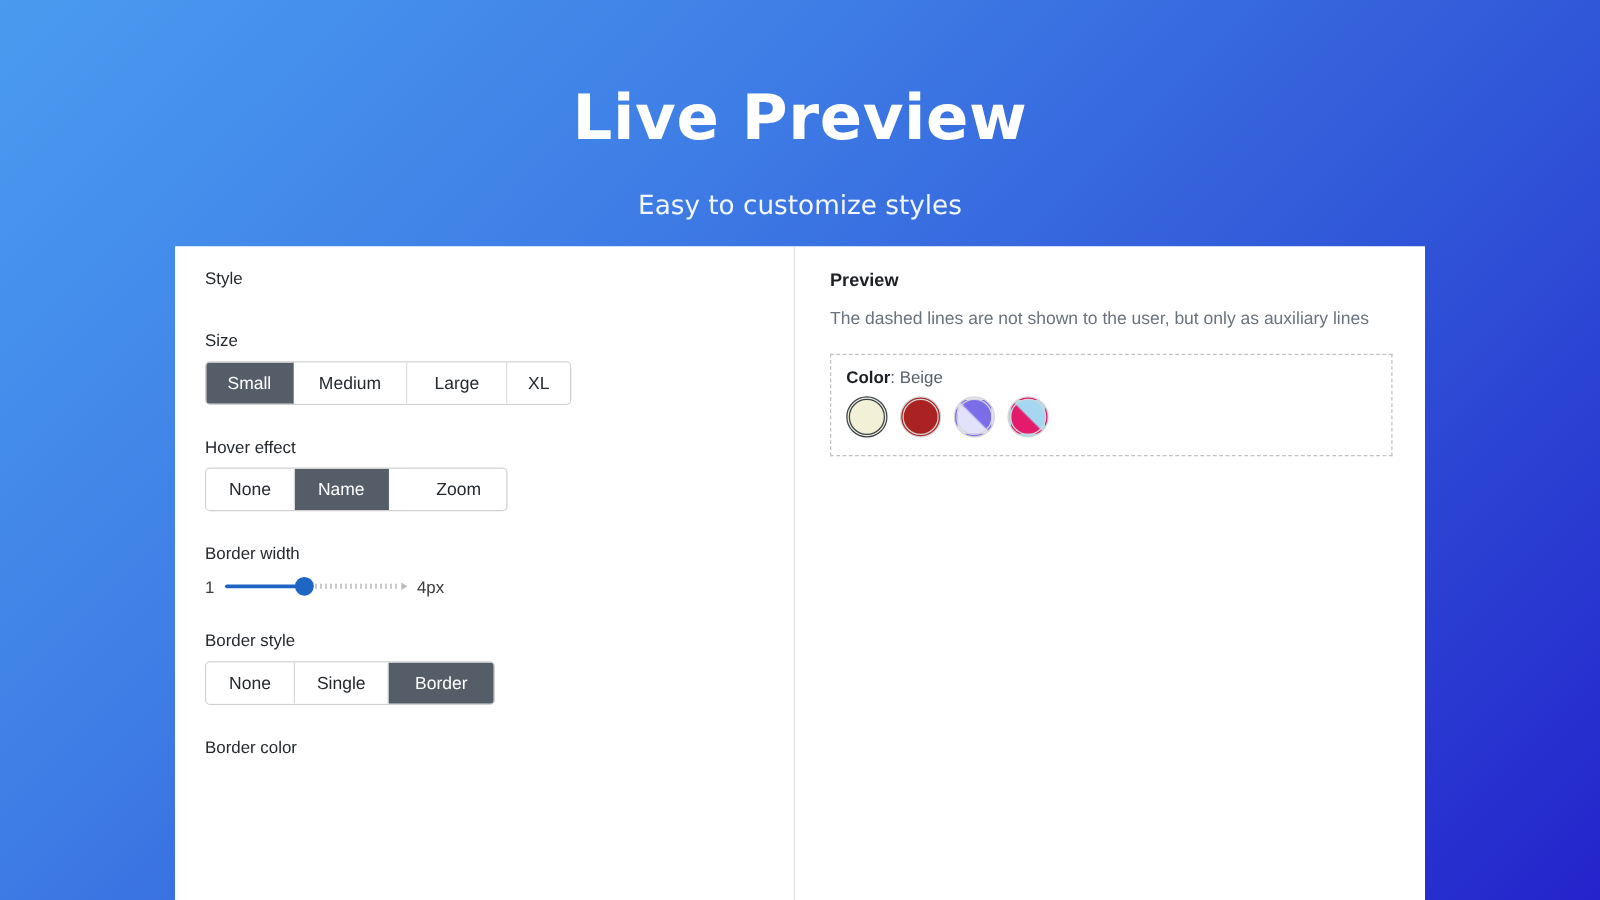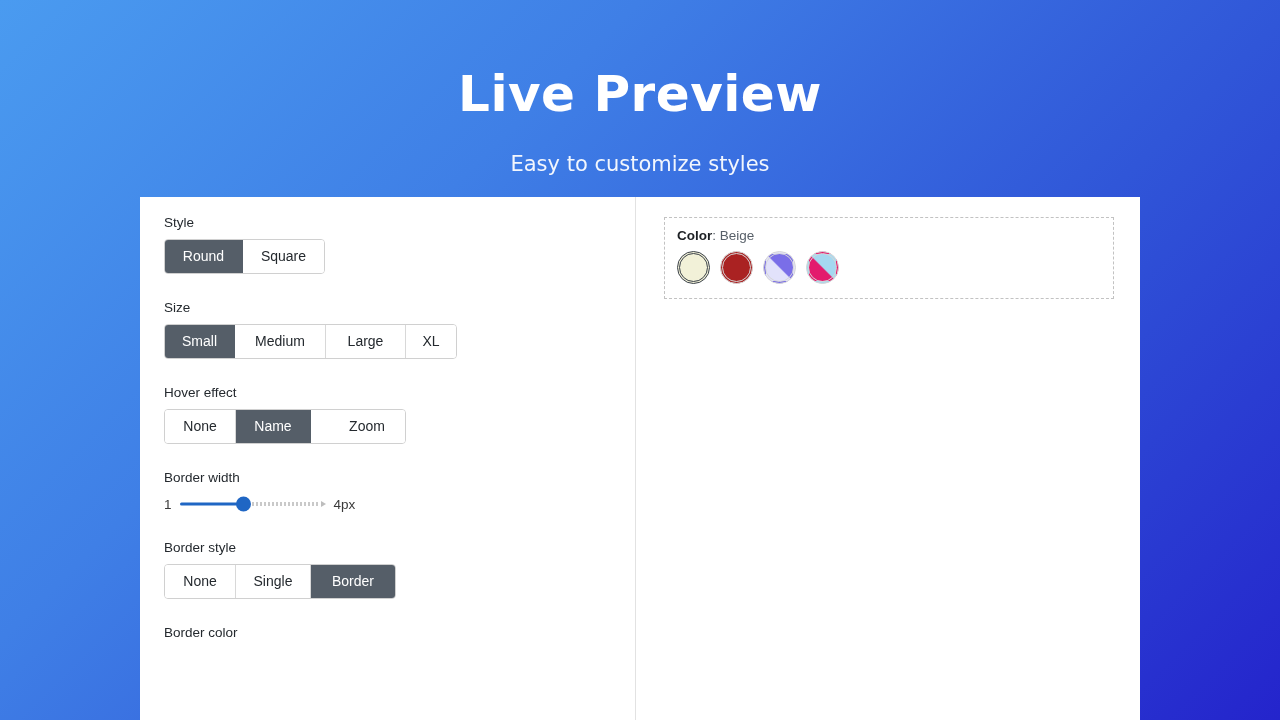--- a/index.html
+++ b/index.html
@@ -244,24 +244,20 @@
   <div class="header-title">Live Preview</div>
   <div class="header-subtitle">Easy to customize styles</div>
 </div>
 
 <div class="card">
 
   <div class="panel-controls">
 
     <div class="control-group">
       <div class="control-label">Style</div>
-      <div class="segmented">
-        <div class="segment selected seg-round">Round</div>
-        <div class="segment seg-square">Square</div>
-      </div>
     </div>
 
     <div class="spacer-sm"></div>
 
     <div class="control-group">
       <div class="control-label">Size</div>
       <div class="segmented">
         <div class="segment selected seg-small">Small</div>
         <div class="segment seg-medium">Medium</div>
         <div class="segment seg-large">Large</div>
@@ -311,20 +307,22 @@
 
     <div class="control-group">
       <div class="control-label">Border color</div>
     </div>
 
   </div>
 
   <div class="panel-divider"></div>
 
   <div class="panel-preview">
+    <div class="preview-title">Preview</div>
+    <div class="preview-note">The dashed lines are not shown to the user, but only as auxiliary lines</div>
 
     <div class="preview-box">
       <div class="swatch-caption">
         <b>Color</b><span>: Beige</span>
       </div>
       <div class="swatch-row">
         <div class="swatch sw-beige"></div>
         <div class="swatch sw-darkred"></div>
         <div class="swatch sw-slate"></div>
         <div class="swatch sw-pink"></div>

